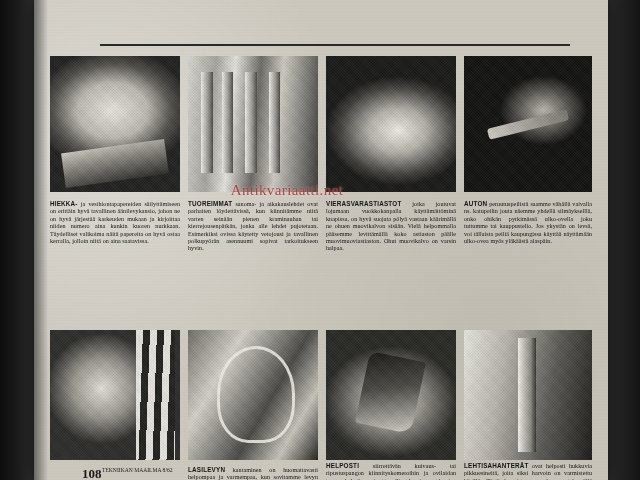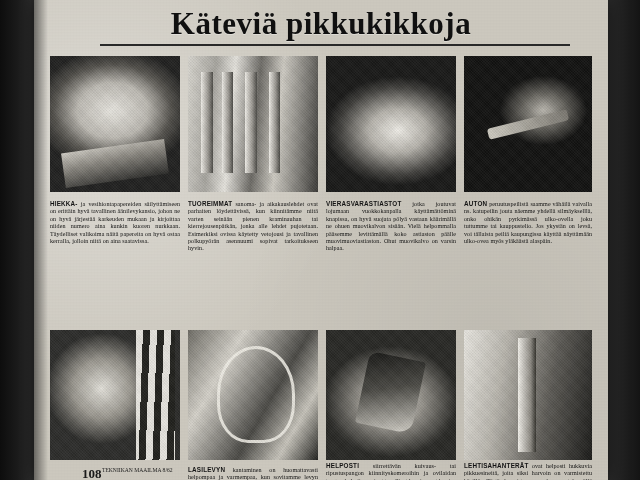--- a/index.html
+++ b/index.html
@@ -257,21 +257,20 @@
     z-index: 40;
     text-shadow: 0 0 2px rgba(255,255,255,0.5);
   }
 </style>
 </head>
 <body>
 
 <div id="page">
   <div class="paper">
 
-    <div class="headline">Käteviä pikkukikkoja</div>
     <div class="rule"></div>
 
     <div class="photo p1" style="left:16px; top:56px; width:130px; height:136px;">
       <div class="px"></div>
         <div class="blade"></div>
         <div class="noise"></div>
     </div>
     <div class="photo p2" style="left:154px; top:56px; width:130px; height:136px;">
       <div class="px"></div>
       <div class="t" style="left:10%"></div>
@@ -334,13 +333,14 @@
       <b>LEHTISAHANTERÄT</b><span> ovat helposti hukkuvia pikkuesineitä, joita siksi harvoin on varmistettu käsillä. Tästä harmista vapaudumme tekemällä niille yksinkertaisen pidikkeen.</span>
     </div>
 
     <div class="pagenum">108</div>
     <div class="pagetext">TEKNIIKAN MAAILMA 8/62</div>
 
     <div class="gutter"></div>
     <div class="grain"></div>
   </div>
 
+  <div class="watermark">Antikvariaatti.net</div>
 </div>
 
 </body></html>

